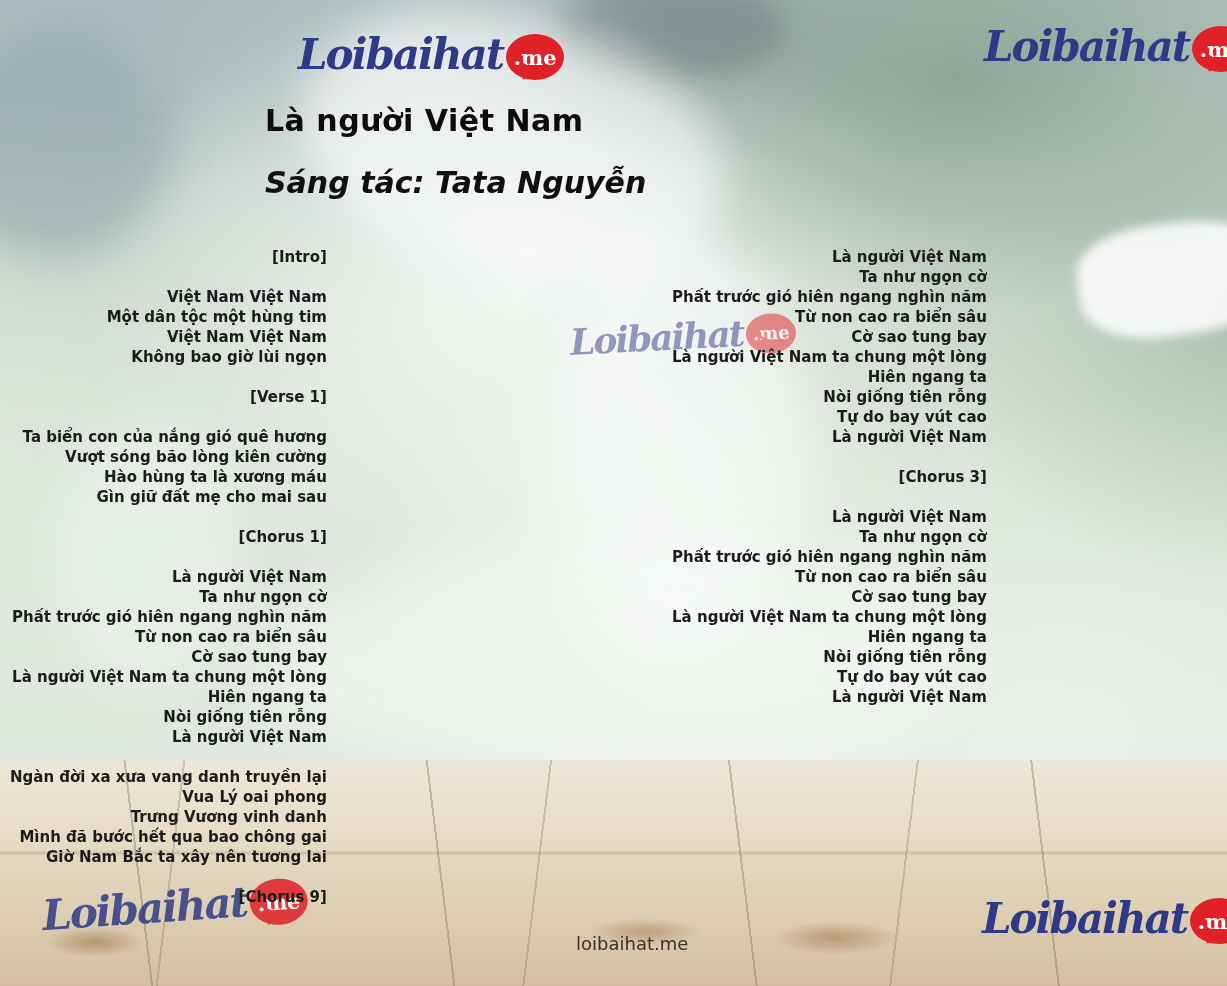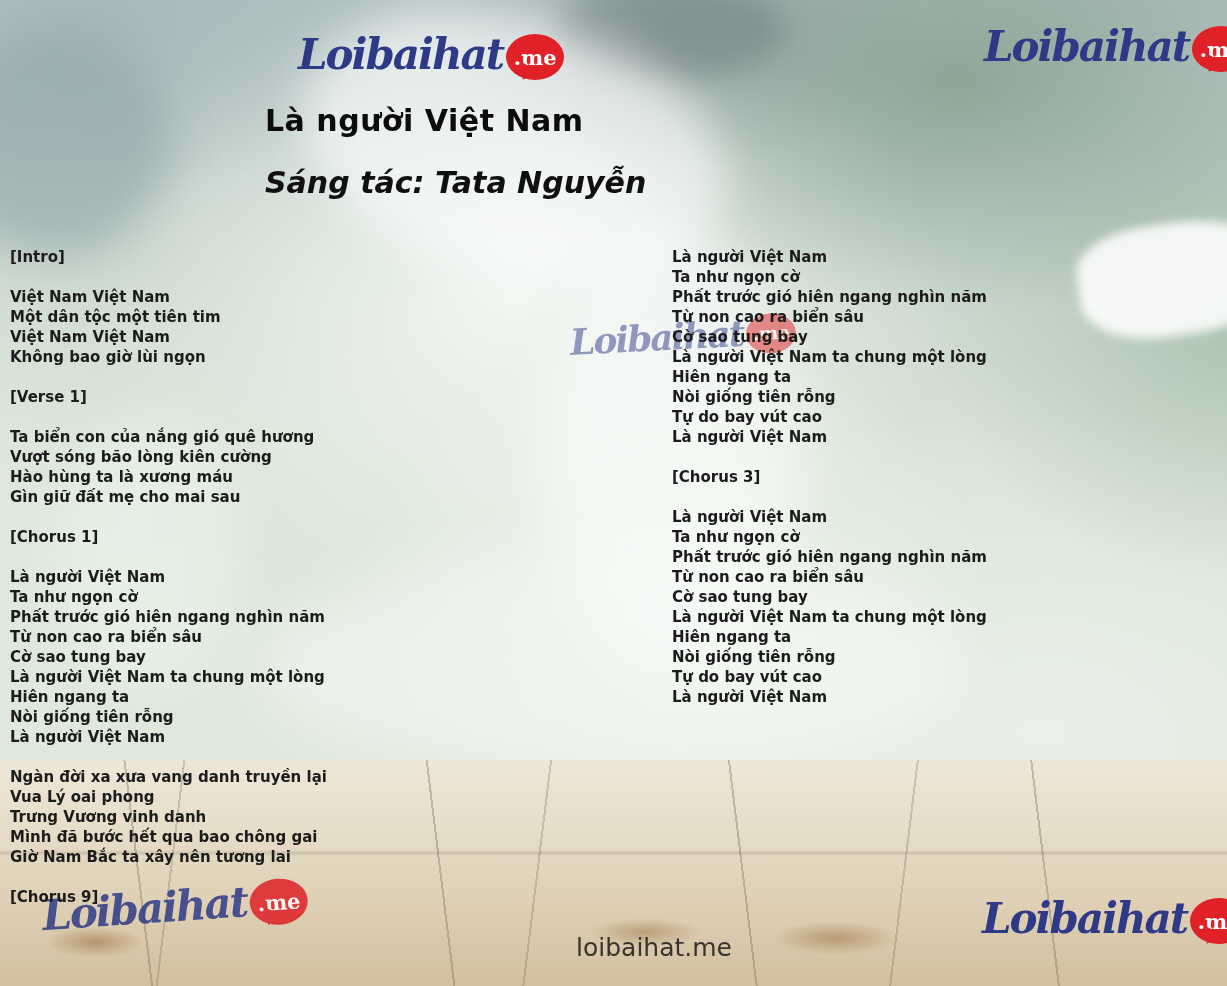--- a/index.html
+++ b/index.html
@@ -35,23 +35,23 @@
       radial-gradient(ellipse 80px 20px at 645px 172px, rgba(150,110,60,.45), rgba(150,110,60,0) 70%),
       radial-gradient(ellipse 90px 24px at 835px 178px, rgba(150,110,60,.5), rgba(150,110,60,0) 70%),
       linear-gradient(180deg, rgba(120,105,85,0) 90px, rgba(120,105,85,.22) 93px, rgba(120,105,85,0) 96px),
       repeating-linear-gradient(83deg, rgba(0,0,0,0) 0 150px, rgba(125,110,90,.38) 150px 152px, rgba(0,0,0,0) 152px 300px),
       repeating-linear-gradient(97deg, rgba(0,0,0,0) 0 182px, rgba(125,110,90,.3) 182px 184px, rgba(0,0,0,0) 184px 364px),
       linear-gradient(180deg,#eee6d8 0,#e7ddc9 30%,#decfb4 65%,#d2bf9f 100%);
   }
 
   .page-title{position:absolute;left:265px;top:103px;font-size:30px;font-weight:bold;color:#0c0c0c;letter-spacing:.5px;white-space:nowrap;}
   .page-subtitle{position:absolute;left:265px;top:165px;font-size:30px;font-weight:bold;font-style:italic;color:#101010;white-space:nowrap;}
-  .footer-text{position:absolute;left:576px;top:933px;font-size:25px;color:#37332e;white-space:nowrap;}
+  .footer-text{position:absolute;left:576px;top:933px;font-size:18px;color:#37332e;white-space:nowrap;}
 
-  .lyrics-col{position:absolute;top:247px;color:#1c1c1c;z-index:3;}
+  .lyrics-col{position:absolute;top:247px;color:#1c1c1c;z-index:3;text-align:right;}
   .col-left{left:10px;}
   .col-right{left:672px;}
   .lyric-line,.lyric-label{height:20px;line-height:20px;font-size:15px;font-weight:bold;white-space:nowrap;}
   .lyric-label{margin-bottom:20px;}
   .lyric-section{margin-bottom:20px;}
 
   .logo{position:absolute;display:flex;align-items:flex-start;z-index:2;}
   .logo-script{font-family:"DejaVu Serif",serif;font-style:italic;font-weight:bold;color:#2e3a87;letter-spacing:-2px;line-height:1;}
   .logo-bubble{position:relative;background:#e02127;border-radius:50%;display:flex;align-items:center;justify-content:center;flex:none;}
   .logo-bubble-text{font-family:"DejaVu Serif",serif;font-weight:bold;color:#ffffff;line-height:1;}
@@ -121,21 +121,21 @@
     </span>
   </div>
 
   <div class="page-title">Là người Việt Nam</div>
   <div class="page-subtitle">Sáng tác: Tata Nguyễn</div>
 
   <div class="lyrics-col col-left" id="col-left">
       <div class="lyric-section">
         <div class="lyric-label">[Intro]</div>
         <div class="lyric-line">Việt Nam Việt Nam</div>
-        <div class="lyric-line">Một dân tộc một tiên tim</div>
+        <div class="lyric-line">Một dân tộc một hùng tim</div>
         <div class="lyric-line">Việt Nam Việt Nam</div>
         <div class="lyric-line">Không bao giờ lùi ngọn</div>
       </div>
       <div class="lyric-section">
         <div class="lyric-label">[Verse 1]</div>
         <div class="lyric-line">Ta biển con của nắng gió quê hương</div>
         <div class="lyric-line">Vượt sóng bão lòng kiên cường</div>
         <div class="lyric-line">Hào hùng ta là xương máu</div>
         <div class="lyric-line">Gìn giữ đất mẹ cho mai sau</div>
       </div>

